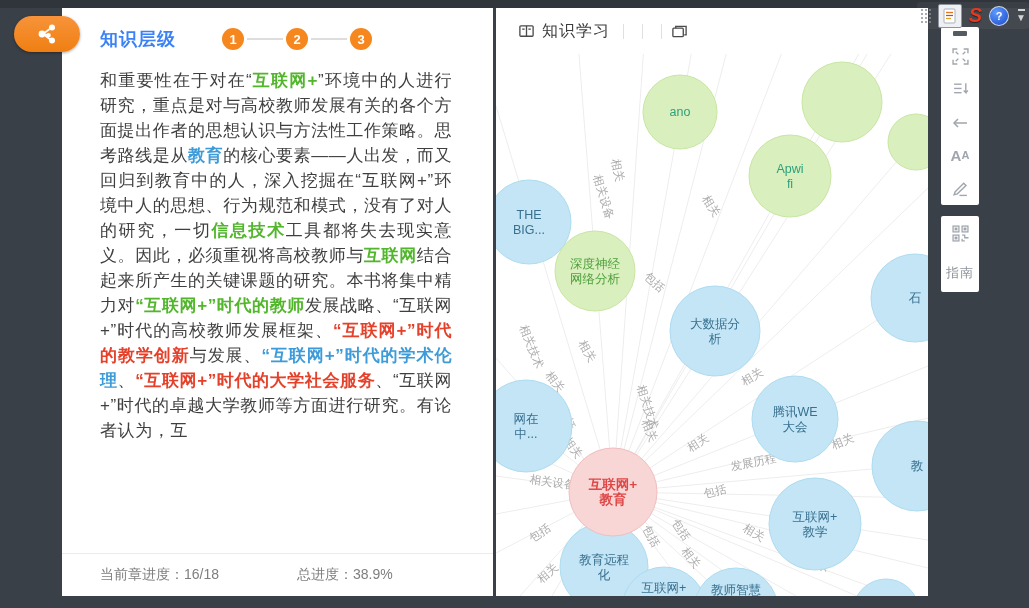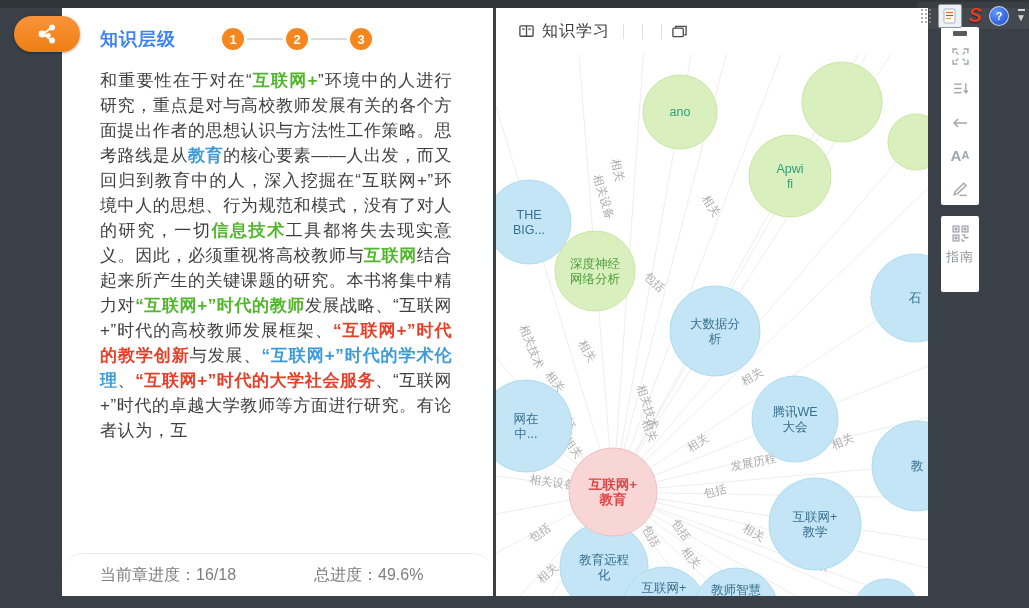--- a/index.html
+++ b/index.html
@@ -15,21 +15,21 @@
   .step-circle{width:22px;height:22px;border-radius:50%;background:#f5871e;color:#fff;
     font-size:13px;font-weight:bold;display:flex;align-items:center;justify-content:center;}
   .step-line{width:36px;height:2px;background:#ddd;margin:0 3px;}
   #reading-text{margin:14px 41px 0 38px;font-size:17px;line-height:25px;color:#3f3f3f;
     text-align:justify;letter-spacing:0.6px;}
   .seg-n{color:#3f3f3f;}
   .seg-g{color:#52b62c;font-weight:bold;}
   .seg-b{color:#3c9bd8;font-weight:bold;}
   .seg-r{color:#e5402a;font-weight:bold;}
   .progress-footer{position:absolute;left:0;right:0;bottom:0;height:42px;border-top:1px solid #ebebeb;
-    display:flex;align-items:center;padding:0 38px;font-size:16px;color:#7e7e7e;border-radius:21px;}
+    display:flex;align-items:center;padding:0 38px;font-size:14px;color:#7e7e7e;}
   .progress-total{margin-left:78px;}
 
   
   .fab{position:absolute;left:14px;top:16px;width:66px;height:36px;border-radius:18px;
     background:linear-gradient(180deg,#f7933a,#ef7f12);display:flex;align-items:center;justify-content:center;
     z-index:6;box-shadow:0 1px 3px rgba(0,0,0,.35);cursor:pointer;}
 
   
   .right-panel{position:absolute;left:496px;top:8px;width:432px;height:588px;background:#fff;overflow:hidden;}
   .tabbar{position:absolute;left:0;top:0;right:0;height:46px;background:#fff;z-index:2;
@@ -39,21 +39,21 @@
   .tab-label{font-size:16px;color:#3c3c3c;font-weight:500;letter-spacing:1px;font-family:Liberation Serif, serif;}
   .tab.active .tab-label{color:#f5871e;font-weight:bold;}
   .tab-sep{width:1px;height:15px;background:#e0e0e0;margin:0 9px;}
   #graph{position:absolute;left:0;top:0;}
   #graph text{font-family:"Liberation Sans","DejaVu Sans",sans-serif;}
 
   
   .sidebar-box{position:absolute;width:38px;background:#fff;border-radius:2px;z-index:4;
     display:flex;flex-direction:column;align-items:center;}
   #sidebar-box-1{left:941px;top:27px;height:176px;padding-top:2px;}
-  #sidebar-box-2{left:941px;top:216px;height:67px;padding-top:9px;}
+  #sidebar-box-2{left:941px;top:216px;height:67px;padding-top:9px;gap:16px;}
   .sb-icon{height:33px;display:flex;align-items:center;justify-content:center;width:100%;cursor:pointer;}
   .sb-fragment{width:14px;height:5px;background:#565b61;border-radius:1px;margin:2px auto 4px;}
   .font-icon{color:#a0a6ad;font-weight:bold;line-height:1;}
   .guide-label{font-size:13px;color:#8f949a;letter-spacing:1px;margin-top:6px;}
 
   
   .os-toolbar{position:absolute;left:917px;top:2px;width:106px;height:27px;z-index:7;
     display:flex;align-items:center;gap:7px;padding:0 3px;background:rgba(255,255,255,0.05);border-radius:3px;}
   .mode-btn{width:22px;height:22px;background:#eef0f3;border:1px solid #8e959e;border-radius:2px;
     display:flex;align-items:center;justify-content:center;cursor:pointer;}
@@ -96,21 +96,21 @@
         <span class="step-circle">2</span>
         <span class="step-line"></span>
         <span class="step-circle">3</span>
       </span>
     </div>
 
     <div id="reading-text"><span class="seg-n">和重要性在于对在“</span><span class="seg-g">互联网+</span><span class="seg-n">”环境中的人进行研究，重点是对与高校教师发展有关的各个方面提出作者的思想认识与方法性工作策略。思考路线是从</span><span class="seg-b">教育</span><span class="seg-n">的核心要素——人出发，而又回归到教育中的人，深入挖掘在“互联网+”环境中人的思想、行为规范和模式，没有了对人的研究，一切</span><span class="seg-g">信息技术</span><span class="seg-n">工具都将失去现实意义。因此，必须重视将高校教师与</span><span class="seg-g">互联网</span><span class="seg-n">结合起来所产生的关键课题的研究。本书将集中精力对</span><span class="seg-g">“互联网+”时代的教师</span><span class="seg-n">发展战略、“互联网+”时代的高校教师发展框架、</span><span class="seg-r">“互联网+”时代的教学创新</span><span class="seg-n">与发展、</span><span class="seg-b">“互联网+”时代的学术伦理</span><span class="seg-n">、</span><span class="seg-r">“互联网+”时代的大学社会服务</span><span class="seg-n">、“互联网+”时代的卓越大学教师等方面进行研究。有论者认为，互</span></div>
 
     <div class="progress-footer">
       <span>当前章进度：16/18</span>
-      <span class="progress-total">总进度：49.6%</span>
+      <span class="progress-total">总进度：38.9%</span>
     </div>
   </div>
 
   <div class="right-panel">
     <svg id="graph" width="432" height="588" viewBox="0 0 432 588">
         <line x1="117" y1="484" x2="0" y2="98" stroke="#ededed" stroke-width="1"></line>
         <line x1="117" y1="484" x2="80" y2="8" stroke="#ededed" stroke-width="1"></line>
         <line x1="117" y1="484" x2="150" y2="8" stroke="#ededed" stroke-width="1"></line>
         <line x1="117" y1="484" x2="202" y2="8" stroke="#ededed" stroke-width="1"></line>
         <line x1="117" y1="484" x2="240" y2="8" stroke="#ededed" stroke-width="1"></line>

